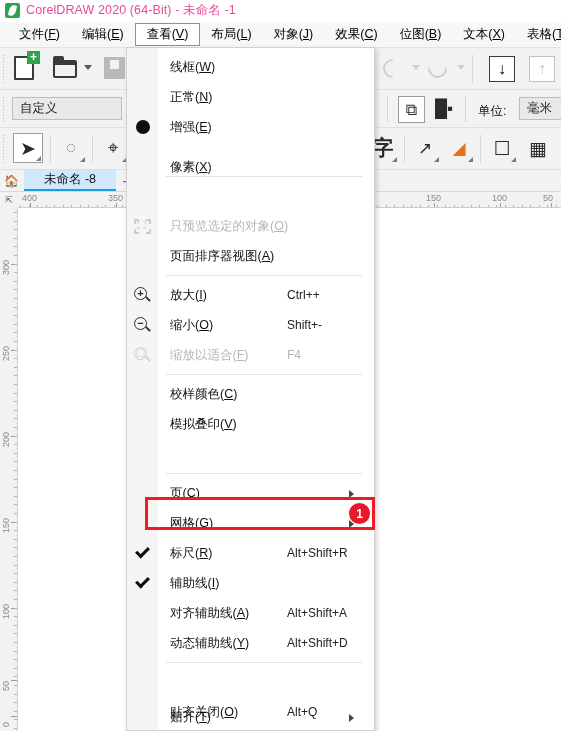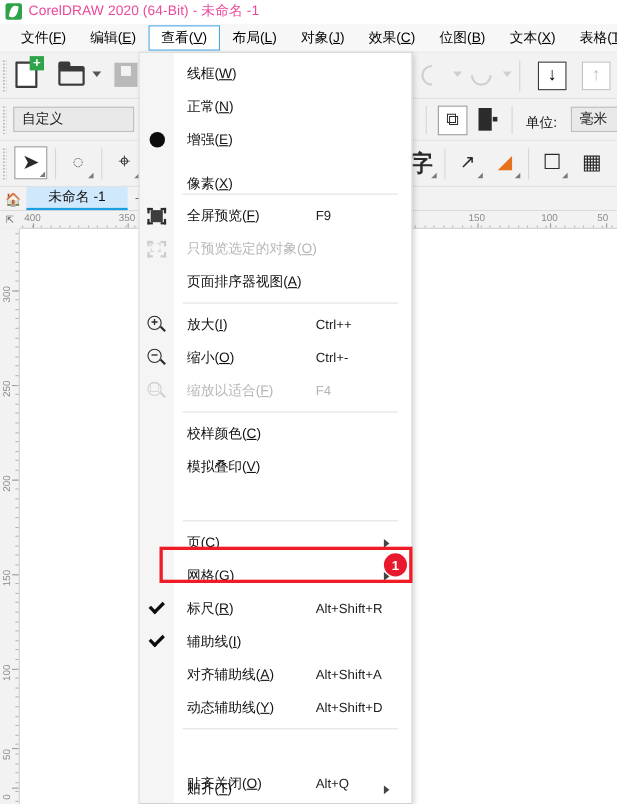--- a/index.html
+++ b/index.html
@@ -388,21 +388,21 @@
     <div class="sep-v" style="left:480px;top:7px;height:28px;"></div>
     <div class="toolbtn" style="left:487px;top:5px;width:30px;height:30px;font-size:19px;">☐
       <span class="flyout"></span>
     </div>
     <div class="toolbtn" style="left:523px;top:5px;width:30px;height:30px;font-size:19px;">▦</div>
   </div>
 </div>
 
 <div id="tabbar">
   <div id="home-icon">🏠</div>
-  <div id="doc-tab">未命名 -1</div>
+  <div id="doc-tab">未命名 -8</div>
   <div id="tab-plus">+</div>
 </div>
 
 <div id="hruler">
     <span class="hlabel" style="left: 22px;">400</span>
     <span class="htick" style="left: 30px;"></span>
     <span class="hlabel" style="left: 108px;">350</span>
     <span class="htick" style="left: 116px;"></span>
     <span class="hlabel" style="left: 426px;">150</span>
     <span class="htick" style="left: 434px;"></span>
@@ -569,33 +569,20 @@
     </div>
     <div class="mi" style="top: 34px;">
       <div class="gi" style="top: 0px;"></div>
       <span class="lbl">正常(<u>N</u>)</span>
     </div>
     <div class="mi" style="top: 104px;">
       <div class="gi" style="top: 0px;"></div>
       <span class="lbl">像素(<u>X</u>)</span>
     </div>
     <div class="msep" style="top: 128px;"></div>
-    <div class="mi" style="top: 133px;">
-      <div class="gi" style="top: 0px;">
-        <span class="prev-icon">
-          <i></i>
-          <i></i>
-          <i></i>
-          <i></i>
-          <b></b>
-        </span>
-      </div>
-      <span class="lbl">全屏预览(<u>F</u>)</span>
-      <span class="acc">F9</span>
-    </div>
     <div class="mi" style="top: 193px;">
       <div class="gi" style="top: 0px;"></div>
       <span class="lbl">页面排序器视图(<u>A</u>)</span>
     </div>
     <div class="mi dim" style="top: 163px;">
       <div class="gi" style="top: 0px;">
         <span class="prev-icon dim">
           <i></i>
           <i></i>
           <i></i>
@@ -617,21 +604,21 @@
       <span class="acc">Ctrl++</span>
     </div>
     <div class="mi" style="top: 262px;">
       <div class="gi" style="top: 0px;">
         <span class="mag">
           <em>−</em>
           <s></s>
         </span>
       </div>
       <span class="lbl">缩小(<u>O</u>)</span>
-      <span class="acc">Ctrl+-</span>
+      <span class="acc">Shift+-</span>
     </div>
     <div class="mi dim" style="top: 292px;">
       <div class="gi" style="top: 0px;">
         <span class="mag dim">
           <em>☐</em>
           <s></s>
         </span>
       </div>
       <span class="lbl">缩放以适合(<u>F</u>)</span>
       <span class="acc">F4</span>

